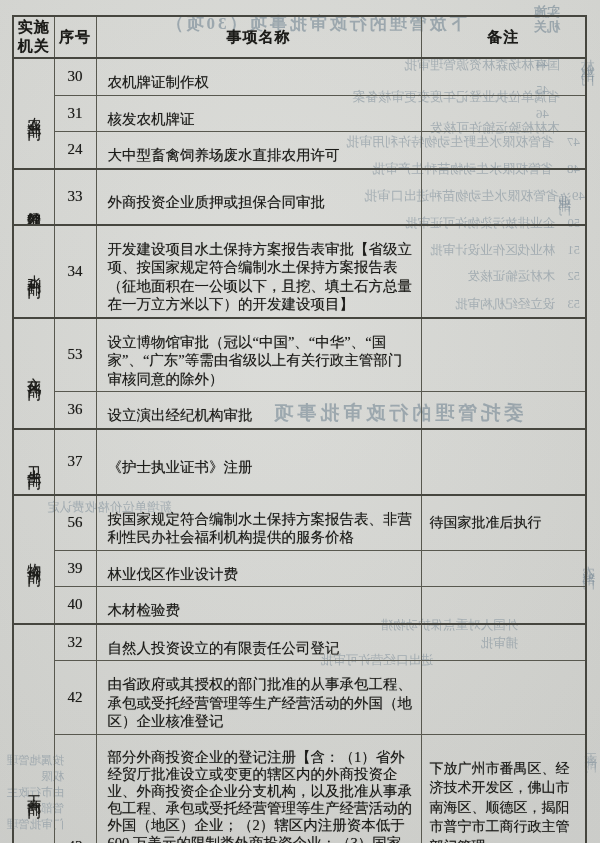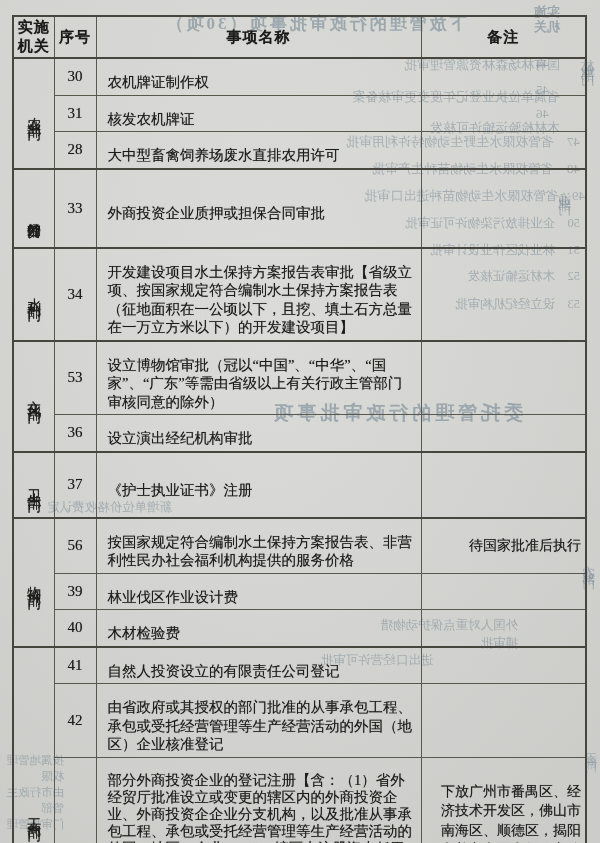--- a/index.html
+++ b/index.html
@@ -33,21 +33,21 @@
   .pre{white-space:pre-line;}
 
   td.agency{vertical-align:middle;text-align:center;}
   .vtext{display:inline-block;writing-mode:vertical-rl;text-orientation:upright;
      font-size:14px;letter-spacing:3px;line-height:1;}
   .vtext.long{font-size:13.5px;letter-spacing:0;}
 
   td.no{text-align:center;vertical-align:middle;font-size:15px;}
   td.item{text-align:left;vertical-align:middle;
      font-size:14.5px;line-height:18.5px;padding:14px 8px 3px 11px;}
-  td.remark{text-align:right;vertical-align:middle;
+  td.remark{text-align:left;vertical-align:middle;
      font-size:14px;line-height:19.5px;padding:3px 4px 3px 8px;margin-top:12px;}
   td.remark.rtop{vertical-align:top;padding-top:24px;}
 </style>
 </head>
 <body>
 
 <div class="page">
 
   <div class="bleed">
     <span class="b bb" style="left:145px;top:12px;width:340px;font-size:17px;letter-spacing:3px;text-align:center;">下放管理的行政审批事项（30项）</span>
@@ -101,26 +101,26 @@
       <td class="no">30</td>
       <td class="item">农机牌证制作权</td>
       <td class="remark"></td>
     </tr>
     <tr style="height:28px">
       <td class="no">31</td>
       <td class="item">核发农机牌证</td>
       <td class="remark"></td>
     </tr>
     <tr style="height:23px">
-      <td class="no">28</td>
+      <td class="no">24</td>
       <td class="item">大中型畜禽饲养场废水直排农用许可</td>
       <td class="remark"></td>
     </tr>
 
-    <tr class="gs" style="height:79px">
+    <tr class="gs" style="height:56px">
       <td class="agency"><div class="vtext long">外经贸部门</div></td>
       <td class="no">33</td>
       <td class="item">外商投资企业质押或担保合同审批</td>
       <td class="remark"></td>
     </tr>
 
     <tr class="gs" style="height:88px">
       <td class="agency"><div class="vtext">水利部门</div></td>
       <td class="no">34</td>
       <td class="item">开发建设项目水土保持方案报告表审批【省级立项、按国家规定符合编制水土保持方案报告表（征地面积在一公顷以下，且挖、填土石方总量在一万立方米以下）的开发建设项目】</td>
@@ -158,21 +158,21 @@
       <td class="remark"></td>
     </tr>
     <tr style="height:22px">
       <td class="no">40</td>
       <td class="item">木材检验费</td>
       <td class="remark"></td>
     </tr>
 
     <tr class="gs" style="height:29px">
       <td class="agency" rowspan="3"><div class="vtext">工商部门</div></td>
-      <td class="no">41</td>
+      <td class="no">32</td>
       <td class="item">自然人投资设立的有限责任公司登记</td>
       <td class="remark"></td>
     </tr>
     <tr style="height:60px">
       <td class="no">42</td>
       <td class="item">由省政府或其授权的部门批准的从事承包工程、承包或受托经营管理等生产经营活动的外国（地区）企业核准登记</td>
       <td class="remark"></td>
     </tr>
     <tr style="height:184px">
       <td class="no">43</td>

